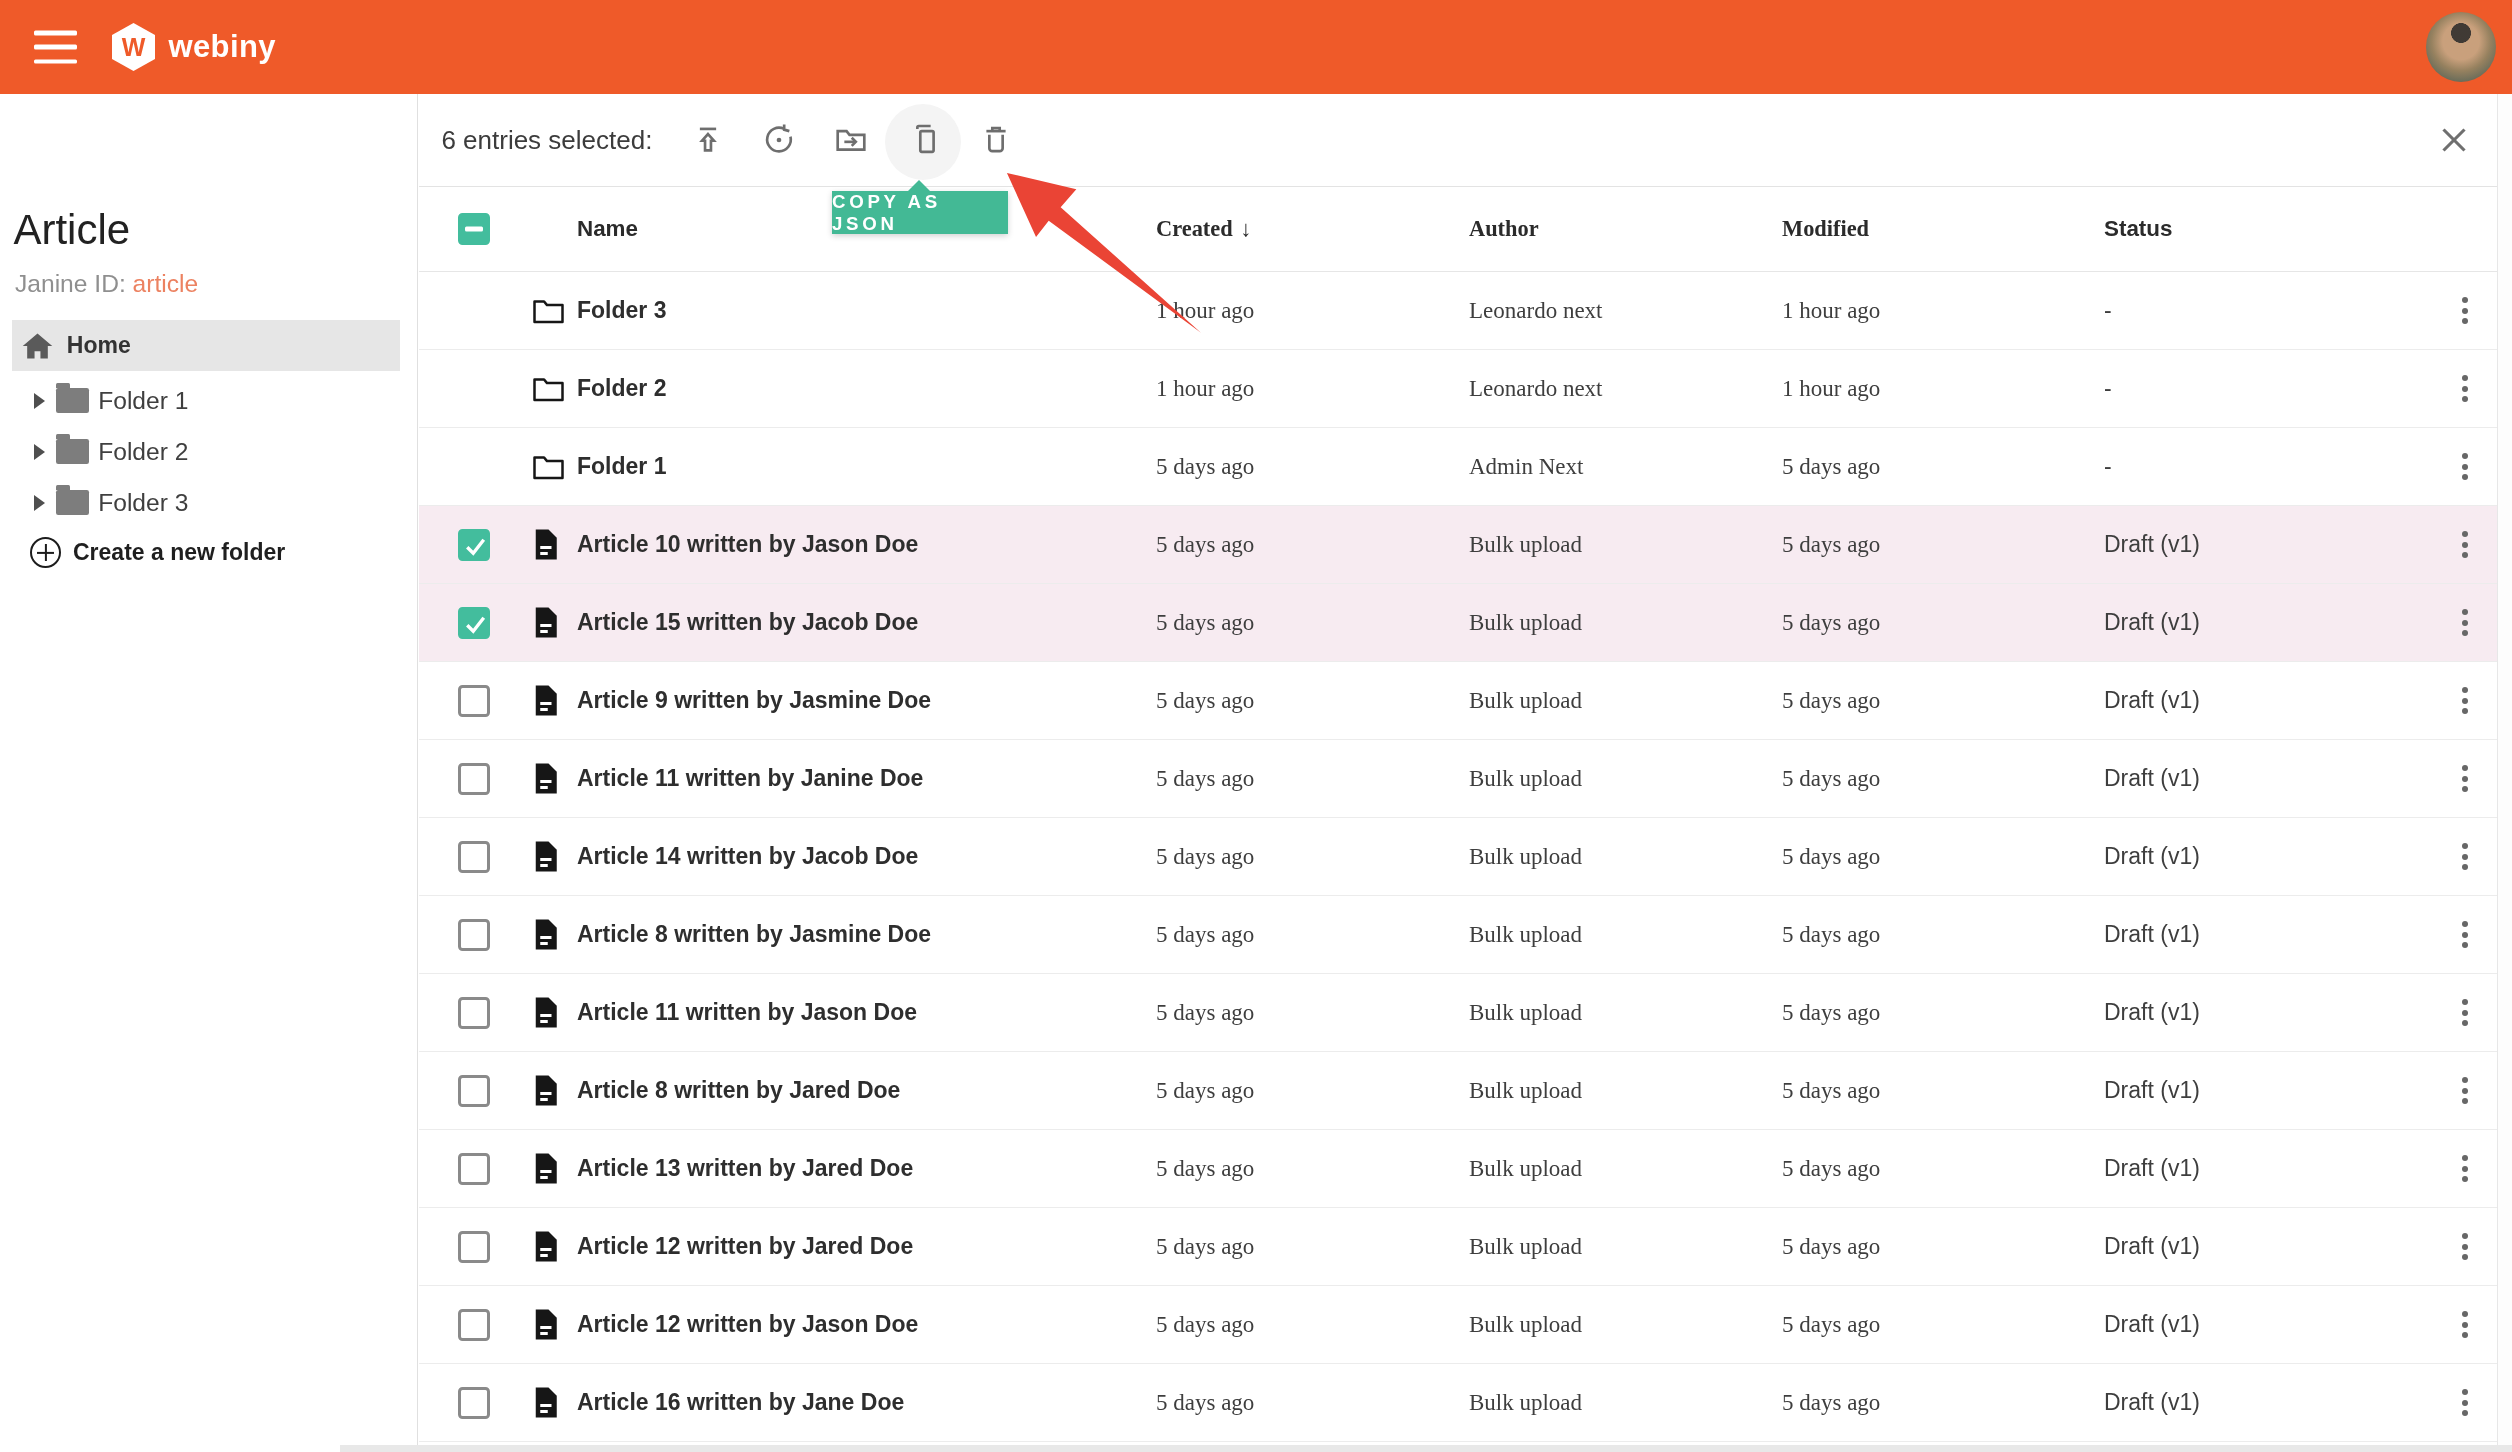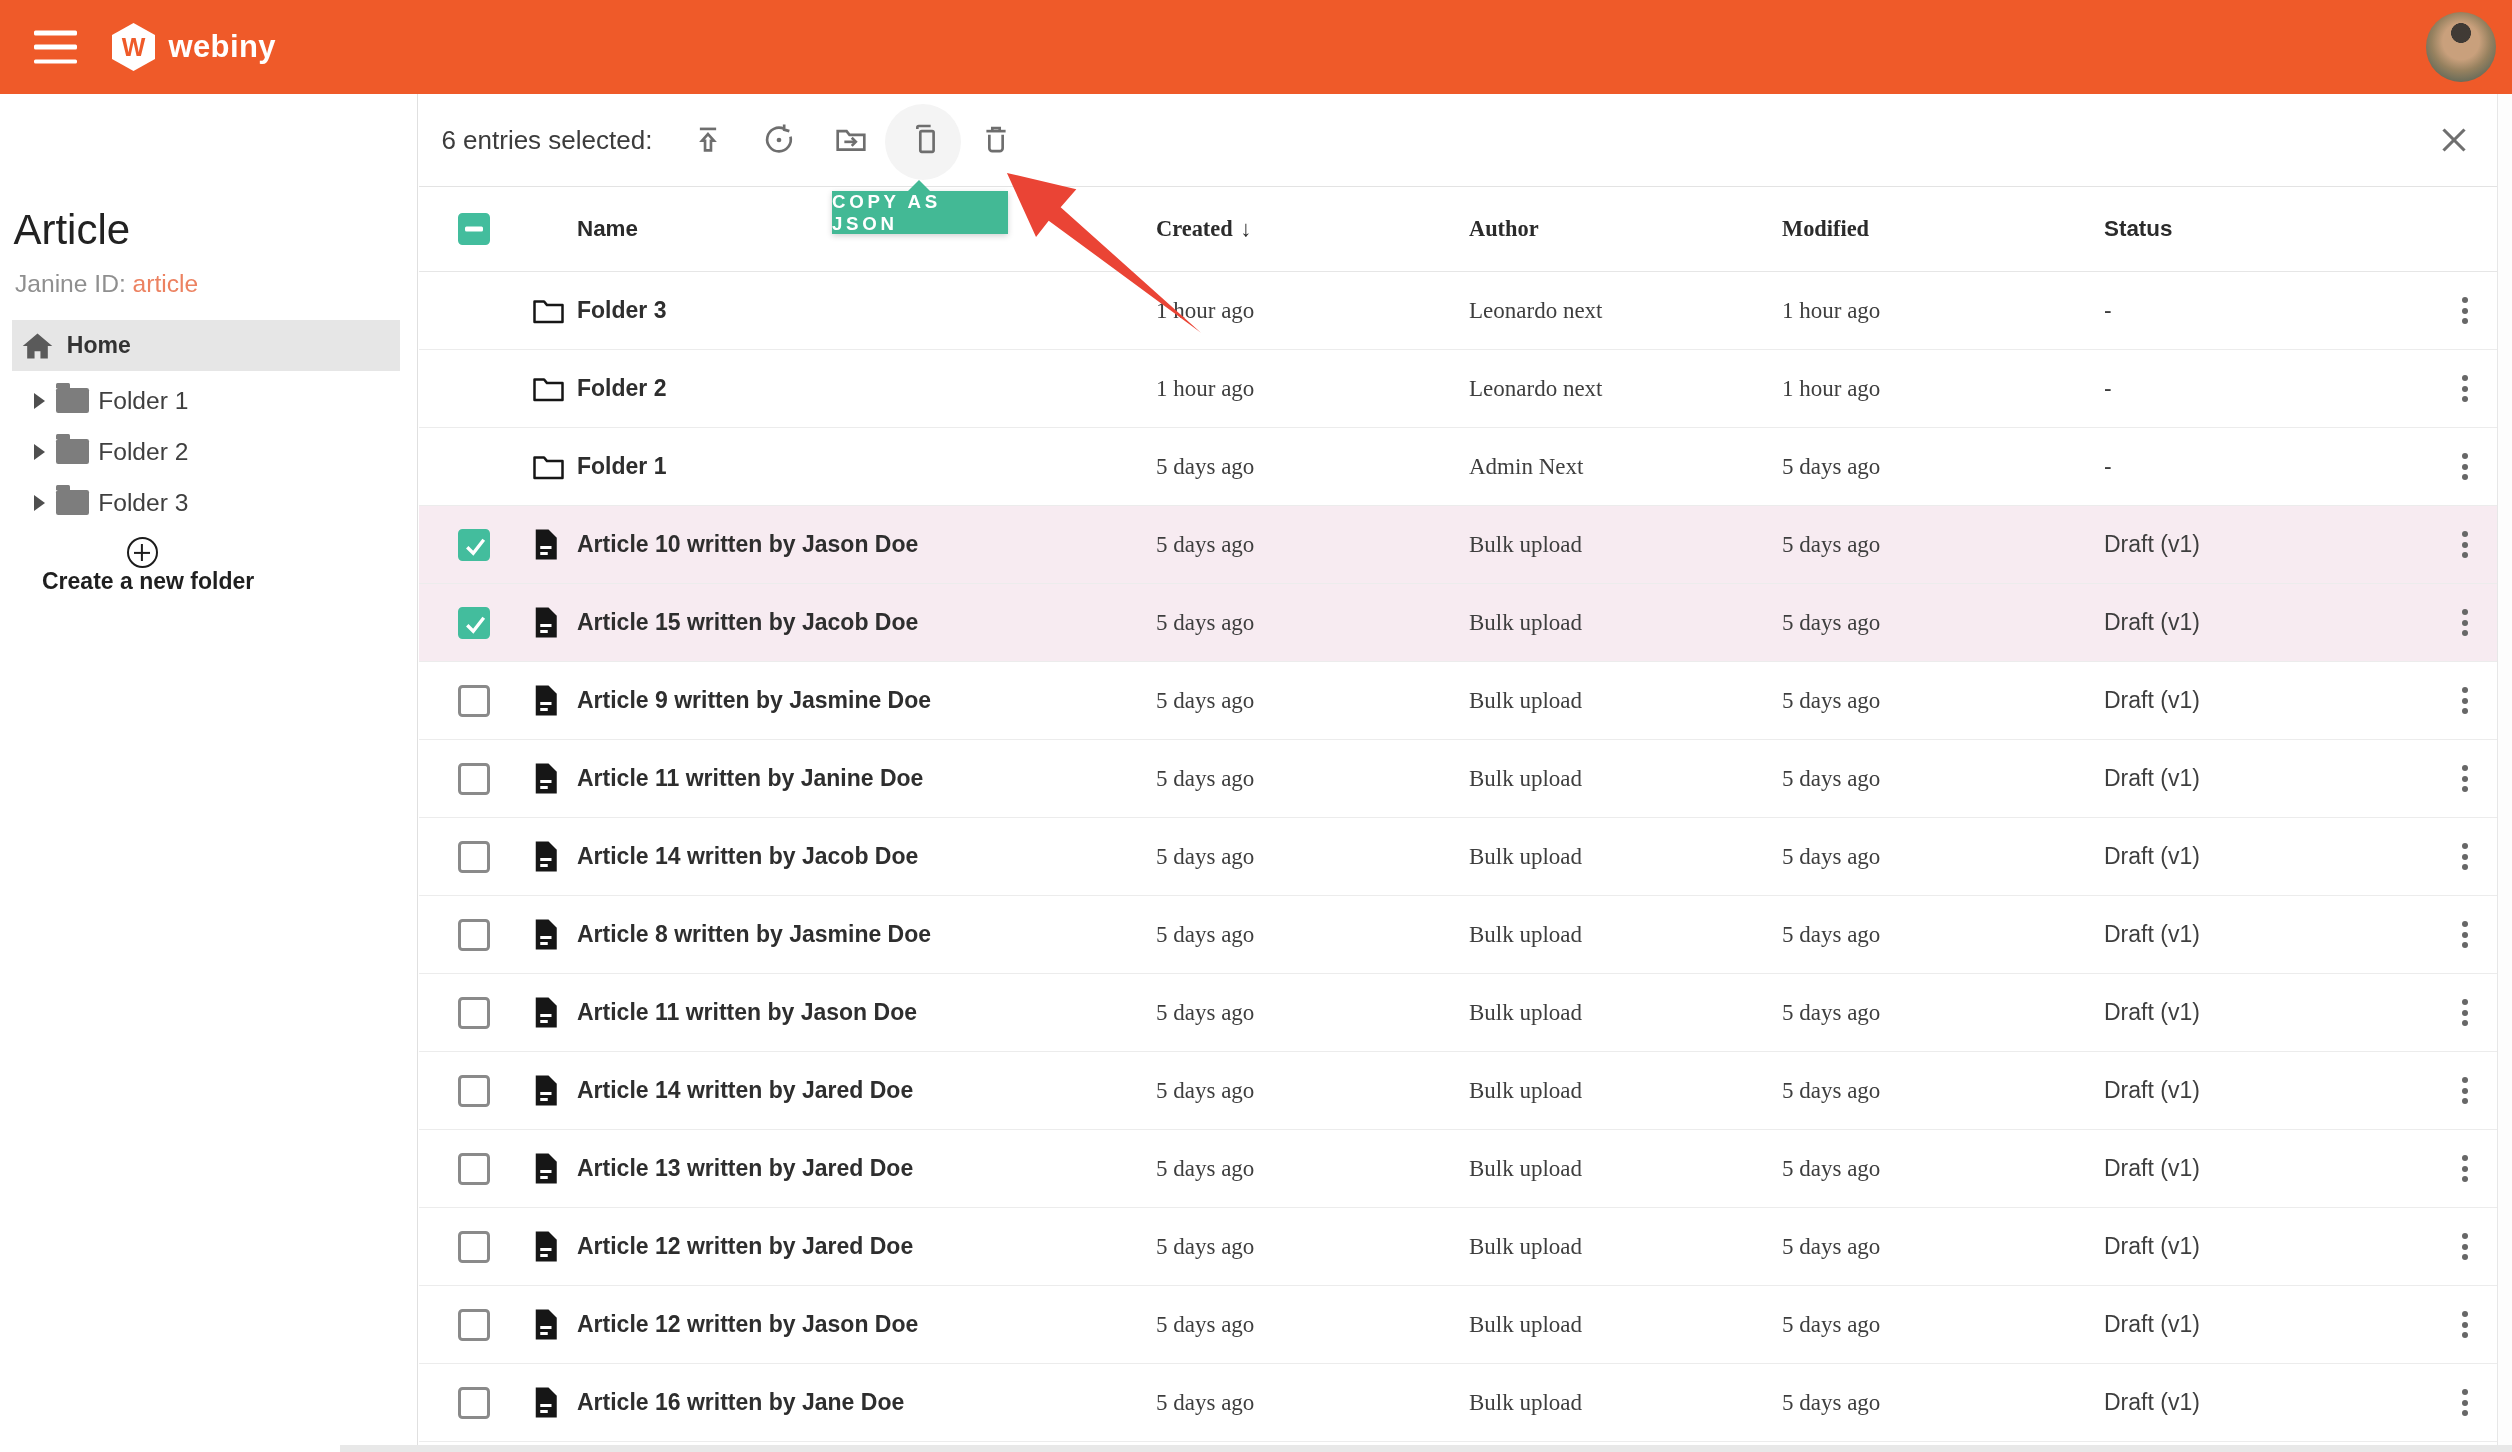--- a/index.html
+++ b/index.html
@@ -40,21 +40,21 @@
   .side-model .mid{color:var(--model-id-accent);}
   .nav-home{position:absolute;left:12px;top:226px;width:388px;height:51px;background:#e6e6e6;display:flex;align-items:center;cursor:pointer;}
   .nav-home svg{margin-left:10.4px;}
   .nav-home .lbl{margin-left:13.4px;font-size:23px;font-weight:700;color:#333;}
   .tree{position:absolute;left:0;top:281px;width:418px;}
   .tree-item{height:51px;display:flex;align-items:center;cursor:pointer;}
   .caret{width:0;height:0;border-top:8.2px solid transparent;border-bottom:8.2px solid transparent;border-left:11.2px solid #4f4f4f;margin-left:34px;}
   .tree-folder{width:33px;height:25px;background:#7d7d7d;border-radius:2.2px;margin-left:11.2px;position:relative;}
   .tree-folder:before{content:"";position:absolute;left:0;top:-5.2px;width:13.4px;height:5.2px;background:#7d7d7d;border-radius:1.5px 1.5px 0 0;}
   .tree-item .lbl{margin-left:9px;font-size:24.6px;color:#3f3f3f;}
-  .create-folder{position:absolute;left:30px;top:443px;display:flex;align-items:center;cursor:pointer;background:none;border:none;flex-direction:column;}
+  .create-folder{position:absolute;left:30px;top:443px;display:flex;align-items:center;cursor:pointer;background:none;border:none;}
   .plus-circle{width:31px;height:31px;border:2.2px solid #1c1c1c;border-radius:50%;position:relative;}
   .plus-circle:before,.plus-circle:after{content:"";position:absolute;background:#1c1c1c;}
   .plus-circle:before{left:50%;top:5.2px;bottom:5.2px;width:2.2px;transform:translateX(-50%);}
   .plus-circle:after{top:50%;left:5.2px;right:5.2px;height:2.2px;transform:translateY(-50%);}
   .create-folder .lbl{margin-left:12px;font-size:23px;font-weight:700;color:#1f1f1f;}
 
   
   .main{position:absolute;left:419px;top:94px;right:0;bottom:0;background:#fff;}
   .scroll-gutter{position:absolute;right:0;top:0;bottom:0;width:15px;background:#fdfdfd;border-left:0.7px solid #e7e7e7;z-index:5;}
 
@@ -513,21 +513,21 @@
       </button>
     </div>
     <div class="c-icon">
 
       <svg width="27" height="33" viewBox="0 0 36 44">
               <path d="M5 2 H22 L33 13 V42 H5 Z" fill="#161616"></path>
               <rect x="11" y="24" width="15" height="4" fill="#fff"></rect>
               <rect x="11" y="32" width="10" height="4" fill="#fff"></rect>
             </svg>
     </div>
-    <div class="c-name">Article 14 written by Jared Doe</div>
+    <div class="c-name">Article 8 written by Jared Doe</div>
     <div class="c-created">5 days ago</div>
     <div class="c-author">Bulk upload</div>
     <div class="c-modified">5 days ago</div>
     <div class="c-status">Draft (v1)</div>
     <div class="c-menu">
             <button class="kebab">
               <i></i>
               <i></i>
               <i></i>
             </button>

